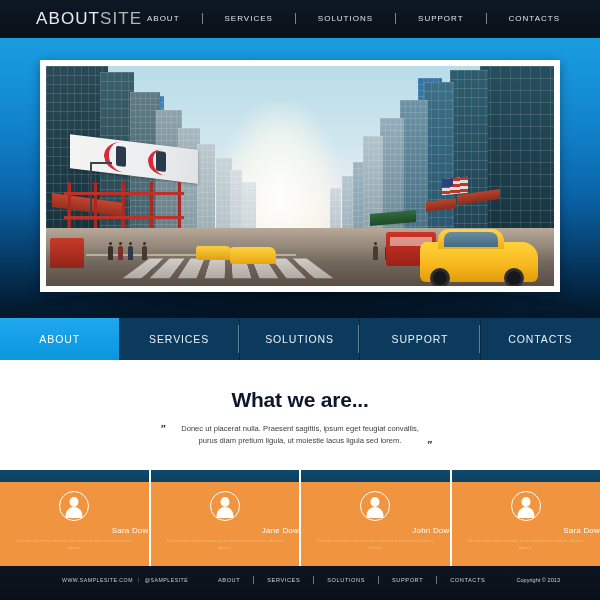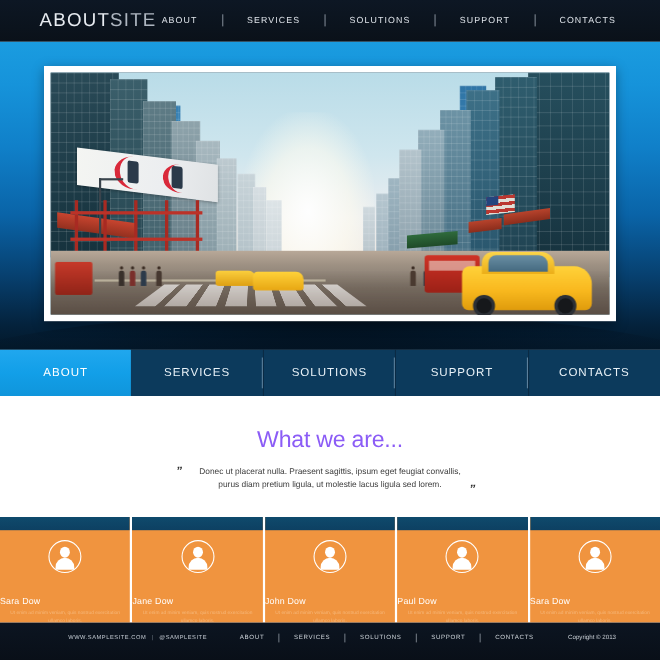--- a/index.html
+++ b/index.html
@@ -307,22 +307,22 @@
   .whitesec {
     position: absolute;
     left: 0; top: 360px;
     width: 600px; height: 110px;
     background: #ffffff;
   }
   .section-title {
     text-align: center;
     margin-top: 28px;
     font-size: 21px;
-    font-weight: 400;
-    color: #8b5cf6;
+    font-weight: 700;
+    color: #0f172a;
     letter-spacing: -0.2px;
   }
   .quote-wrap {
     margin: 11px auto 0 auto;
     width: 272px;
     position: relative;
     text-align: center;
   }
   .quote-text {
     font-size: 7.6px;
@@ -381,22 +381,22 @@
   }
   .avatar .body {
     position: absolute;
     left: 50%; bottom: 2px;
     transform: translateX(-50%);
     width: 17px; height: 11px;
     border-radius: 9px 9px 0 0;
     background: #ffffff;
   }
   .card-name {
-    text-align: left;
-    margin-top: 21px;
+    text-align: right;
+    margin-top: 5px;
     font-size: 8px;
     color: #ffffff;
     letter-spacing: 0.2px;
   }
   .card-desc {
     text-align: center;
     margin-top: 3px;
     font-size: 4.4px;
     line-height: 1.55;
     color: #f6b87a;
@@ -647,29 +647,20 @@
     <div class="card">
       <div class="card-top"></div>
       <div class="avatar">
         <span class="head"></span>
           <span class="body"></span>
       </div>
       <div class="card-name">John Dow</div>
       <div class="card-desc">Ut enim ad minim veniam, quis nostrud exercitation ullamco laboris.</div>
     </div>
 
-    <div class="card">
-      <div class="card-top"></div>
-      <div class="avatar">
-        <span class="head"></span>
-          <span class="body"></span>
-      </div>
-      <div class="card-name">Paul Dow</div>
-      <div class="card-desc">Ut enim ad minim veniam, quis nostrud exercitation ullamco laboris.</div>
-    </div>
 
     <div class="card">
       <div class="card-top"></div>
       <div class="avatar">
         <span class="head"></span>
           <span class="body"></span>
       </div>
       <div class="card-name">Sara Dow</div>
       <div class="card-desc">Ut enim ad minim veniam, quis nostrud exercitation ullamco laboris.</div>
     </div>

